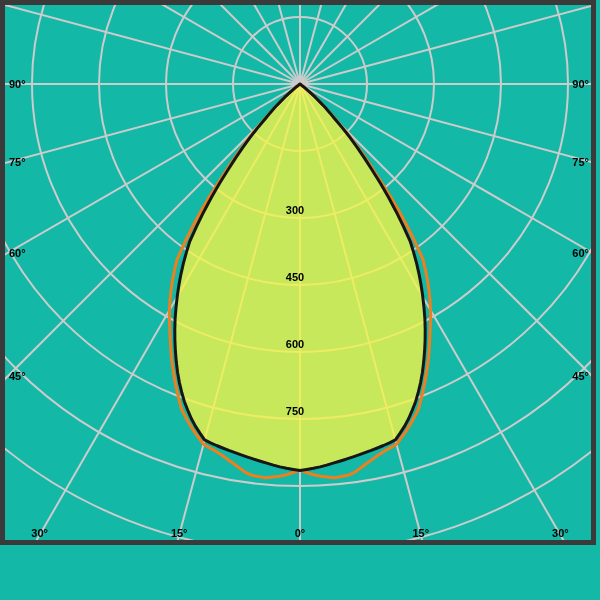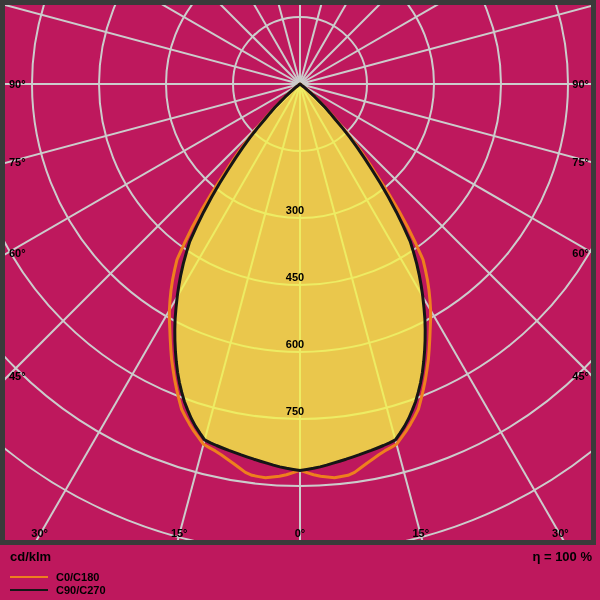--- a/index.html
+++ b/index.html
@@ -1,16 +1,16 @@
 <!DOCTYPE html>
 <html><head>
 <meta charset="utf-8">
 <style>
   html,body{margin:0;padding:0;background:#ffffff;}
-  #stage{position:relative;width:600px;height:600px;background:#be185d;overflow:hidden;
+  #stage{position:relative;width:600px;height:600px;background:#14b8a6;overflow:hidden;
          font-family:"Liberation Sans","DejaVu Sans",sans-serif;}
   #chart-svg{position:absolute;left:0;top:0;}
   #chart-svg text{font-family:"Liberation Sans","DejaVu Sans",sans-serif;fill:#000;}
   .footer{position:absolute;left:0;top:546px;width:600px;height:54px;}
   .unit-label{position:absolute;left:10px;top:3px;font-size:13px;font-weight:700;color:#000;}
   .eff-label{position:absolute;right:8px;top:3px;font-size:13px;font-weight:700;color:#000;}
   .legend{position:absolute;left:10px;top:25px;}
   .legend-row{display:flex;align-items:center;height:12px;margin-bottom:1px;}
   .swatch{display:inline-block;width:38px;height:2px;margin-right:8px;flex:0 0 38px;}
   .legend-label{font-size:11px;font-weight:700;color:#000;line-height:12px;}
@@ -74,27 +74,13 @@
       <text x="420.8" y="537.0" text-anchor="middle" font-size="11" font-weight="700">15°</text>
       <text x="39.6" y="537.0" text-anchor="middle" font-size="11" font-weight="700">30°</text>
       <text x="560.4" y="537.0" text-anchor="middle" font-size="11" font-weight="700">30°</text>
       <text x="295.0" y="214.0" text-anchor="middle" font-size="11" font-weight="700">300</text>
       <text x="295.0" y="281.0" text-anchor="middle" font-size="11" font-weight="700">450</text>
       <text x="295.0" y="348.0" text-anchor="middle" font-size="11" font-weight="700">600</text>
       <text x="295.0" y="415.0" text-anchor="middle" font-size="11" font-weight="700">750</text>
       <rect x="2.5" y="2.5" width="591" height="540" fill="none" stroke="#3a3a3a" stroke-width="5"></rect>
     </svg>
 
-  <div class="footer">
-    <div class="unit-label">cd/klm</div>
-    <div class="eff-label">η = 100 %</div>
-    <div class="legend">
-      <div class="legend-row">
-        <span class="swatch" style="background: rgb(238, 127, 30);"></span>
-        <span class="legend-label">C0/C180</span>
-      </div>
-      <div class="legend-row">
-        <span class="swatch" style="background: rgb(22, 22, 22);"></span>
-        <span class="legend-label">C90/C270</span>
-      </div>
-    </div>
-  </div>
 </div>
 
 </body></html>

